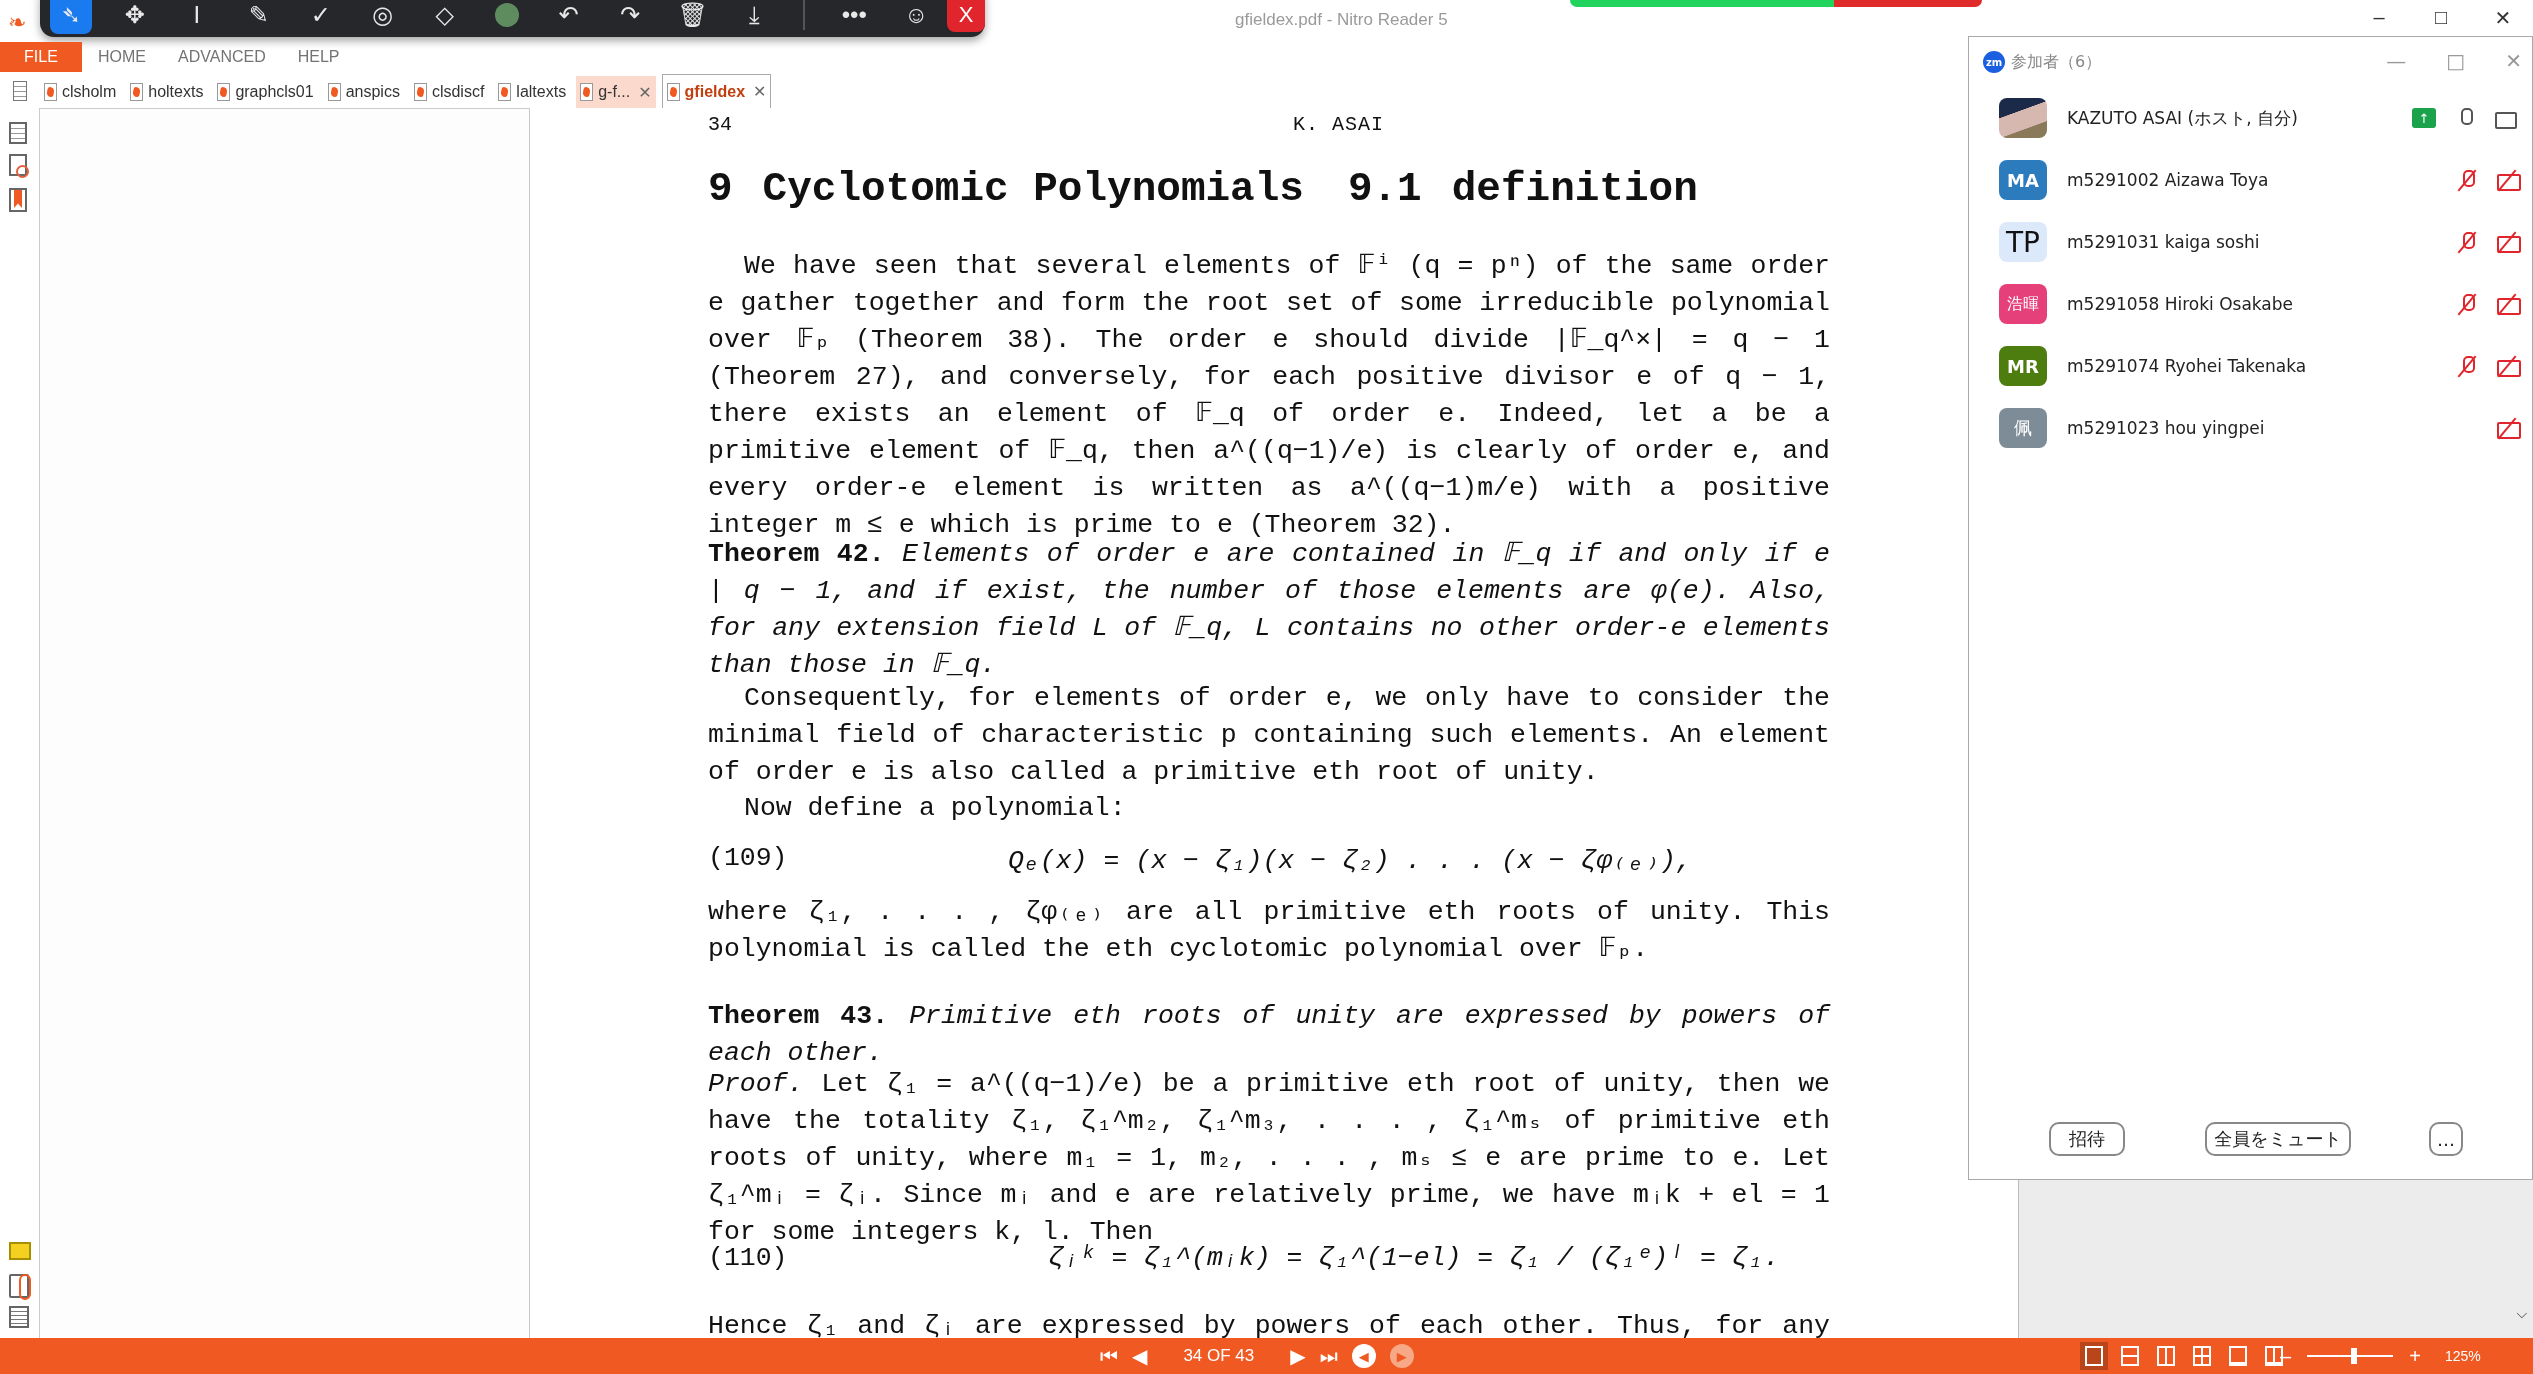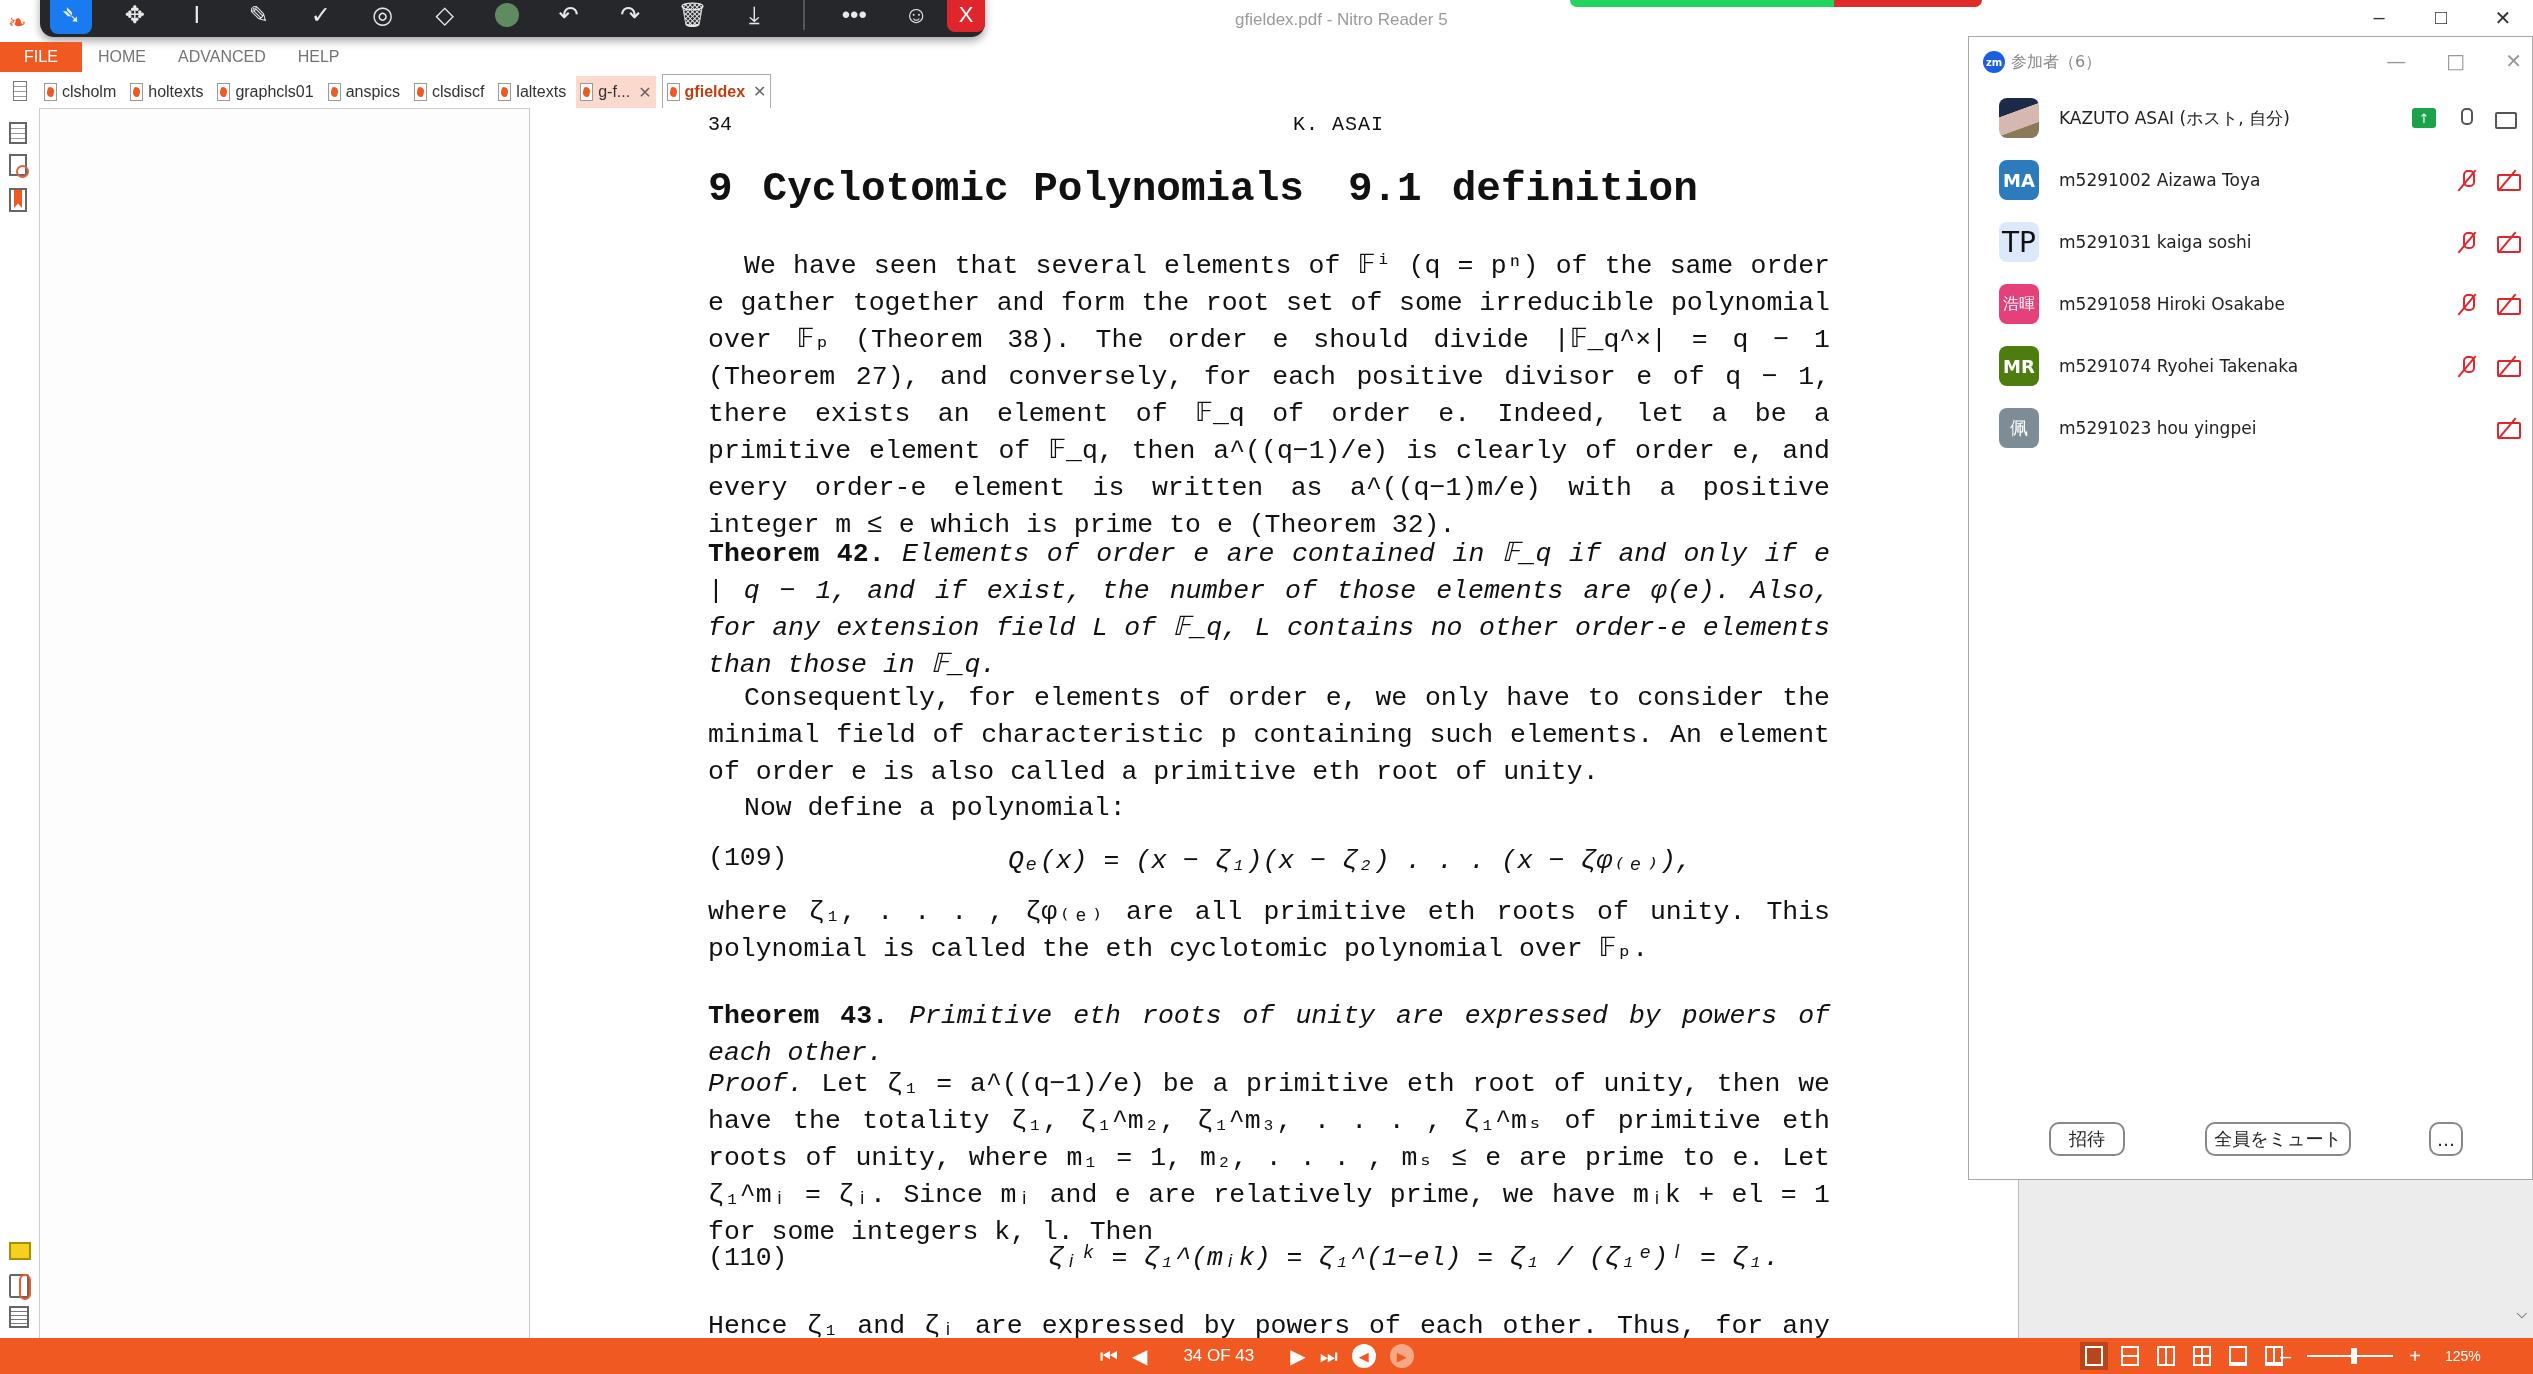--- a/index.html
+++ b/index.html
@@ -80,21 +80,21 @@
 .slider{width:86px;height:2px;background:#fff;position:relative}
 .slider::after{content:"";position:absolute;left:44px;top:-7px;width:6px;height:16px;background:#fff}
 .zoompct{position:absolute;left:2445px;top:0;line-height:36px;font-size:14px}
 
 .zpanel{position:absolute;left:1968px;top:36px;width:565px;height:1144px;background:#fff;border:1px solid #a9a9a9;font-family:"DejaVu Sans","Liberation Sans",sans-serif}
 .zp-head{height:50px;display:flex;align-items:center;padding-left:14px}
 .zm-logo{width:22px;height:22px;border-radius:50%;background:#1a5fe0;color:#fff;font-size:10px;font-weight:bold;display:flex;align-items:center;justify-content:center}
 .zp-title{margin-left:6px;font-size:16px;color:#888}
 .zp-ctrls{position:absolute;right:10px;top:12px;display:flex;gap:40px;color:#999;font-size:20px}
 .prow{position:relative;height:62px;display:flex;align-items:center;padding-left:30px}
-.avatar{width:40px;height:40px;border-radius:8px;display:flex;align-items:center;justify-content:center;color:#fff;font-weight:bold;font-size:18px}
+.avatar{width:48px;height:40px;border-radius:8px;display:flex;align-items:center;justify-content:center;color:#fff;font-weight:bold;font-size:18px}
 .pname{margin-left:20px;font-size:17px;color:#222}
 .picons{position:absolute;right:14px;display:flex;gap:18px;align-items:center}
 .ico-mic-off,.ico-cam-off{width:22px;height:22px;position:relative;color:#e0262c}
 .ico-mic-off::before{content:"";position:absolute;left:7px;top:1px;width:8px;height:13px;border:2px solid #e0262c;border-radius:5px}
 .ico-mic-off::after,.ico-cam-off::after{content:"";position:absolute;left:10px;top:-2px;width:2px;height:27px;background:#e0262c;transform:rotate(40deg)}
 .ico-cam-off::before{content:"";position:absolute;left:1px;top:5px;width:20px;height:13px;border:2px solid #e0262c;border-radius:2px}
 .ico-mic{width:22px;height:22px;position:relative}
 .ico-mic::before{content:"";position:absolute;left:7px;top:1px;width:8px;height:13px;border:2px solid #555;border-radius:5px}
 .ico-cam{width:24px;height:22px;position:relative}
 .ico-cam::before{content:"";position:absolute;left:1px;top:5px;width:18px;height:13px;border:2px solid #555;border-radius:2px}

